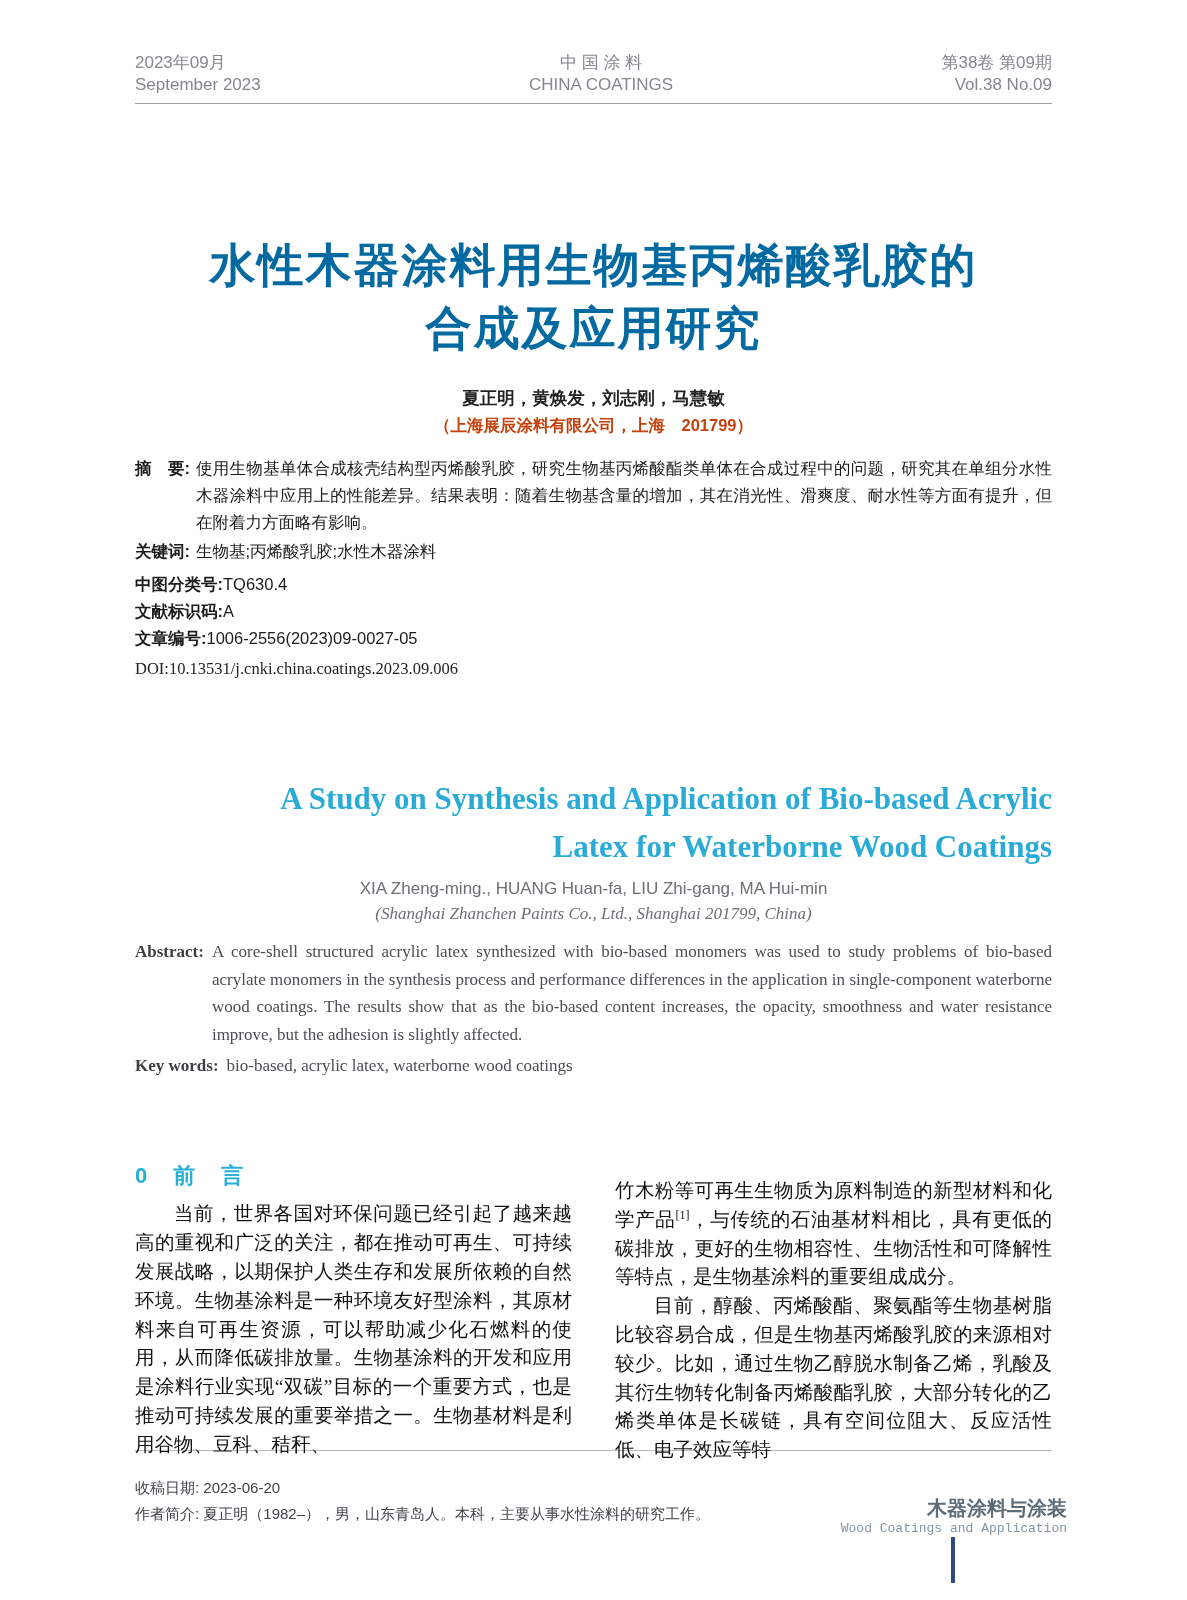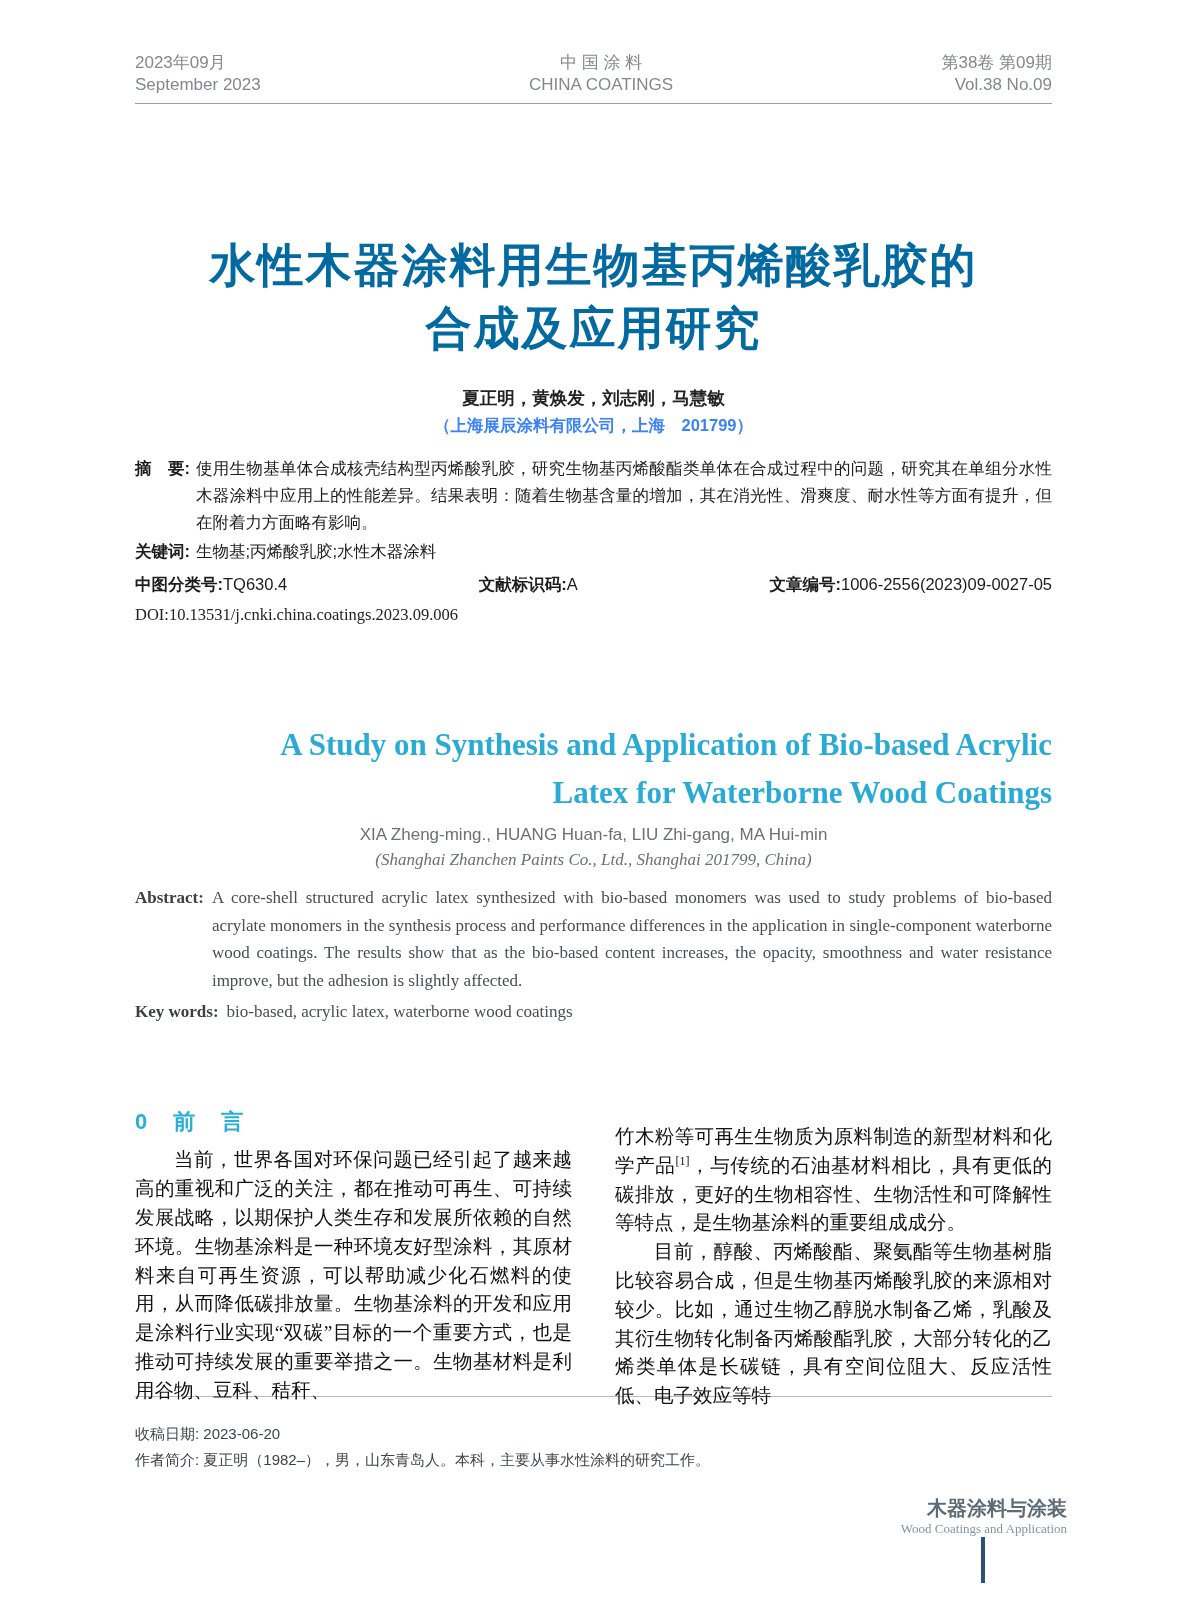--- a/index.html
+++ b/index.html
@@ -45,21 +45,21 @@
     text-align: center;
     font-size: 17.5px;
     font-weight: bold;
     color: #222;
   }
   .cn-affiliation {
     margin-top: 5px;
     text-align: center;
     font-size: 16.5px;
     font-weight: bold;
-    color: #3b82f6;
+    color: #c2410c;
   }
 
   
   .zh-abstract {
     margin-top: 18px;
     display: flex;
     font-size: 16.5px;
     line-height: 27px;
   }
   .zh-abstract .lbl { font-weight: bold; white-space: nowrap; margin-right: 6px; }
@@ -71,20 +71,21 @@
     line-height: 27px;
   }
   .zh-keywords .lbl { font-weight: bold; white-space: nowrap; margin-right: 6px; }
 
   .codes-row {
     margin-top: 6px;
     display: flex;
     justify-content: space-between;
     font-size: 16.5px;
     line-height: 27px;
+    flex-direction: column;
   }
   .codes-row .lbl { font-weight: bold; }
   .doi-line {
     margin-top: 5px;
     font-family: "Liberation Serif", serif;
     font-size: 16.5px;
     line-height: 24px;
     color: #222;
   }
 
@@ -180,21 +181,21 @@
     flex-direction: column;
   }
   .pfooter .names { text-align: right; }
   .pfooter .zh {
     font-size: 20px;
     font-weight: bold;
     color: #5d6b77;
     line-height: 24px;
   }
   .pfooter .en {
-    font-family: Liberation Serif, serif;
+    font-family: Liberation Mono, monospace;
     font-size: 13px;
     color: #8494a5;
     line-height: 17px;
   }
   .pfooter .vbar {
     width: 3.5px;
     height: 46px;
     background: #2e4d7b;
     margin: 0 9px 0 7px;
   }

